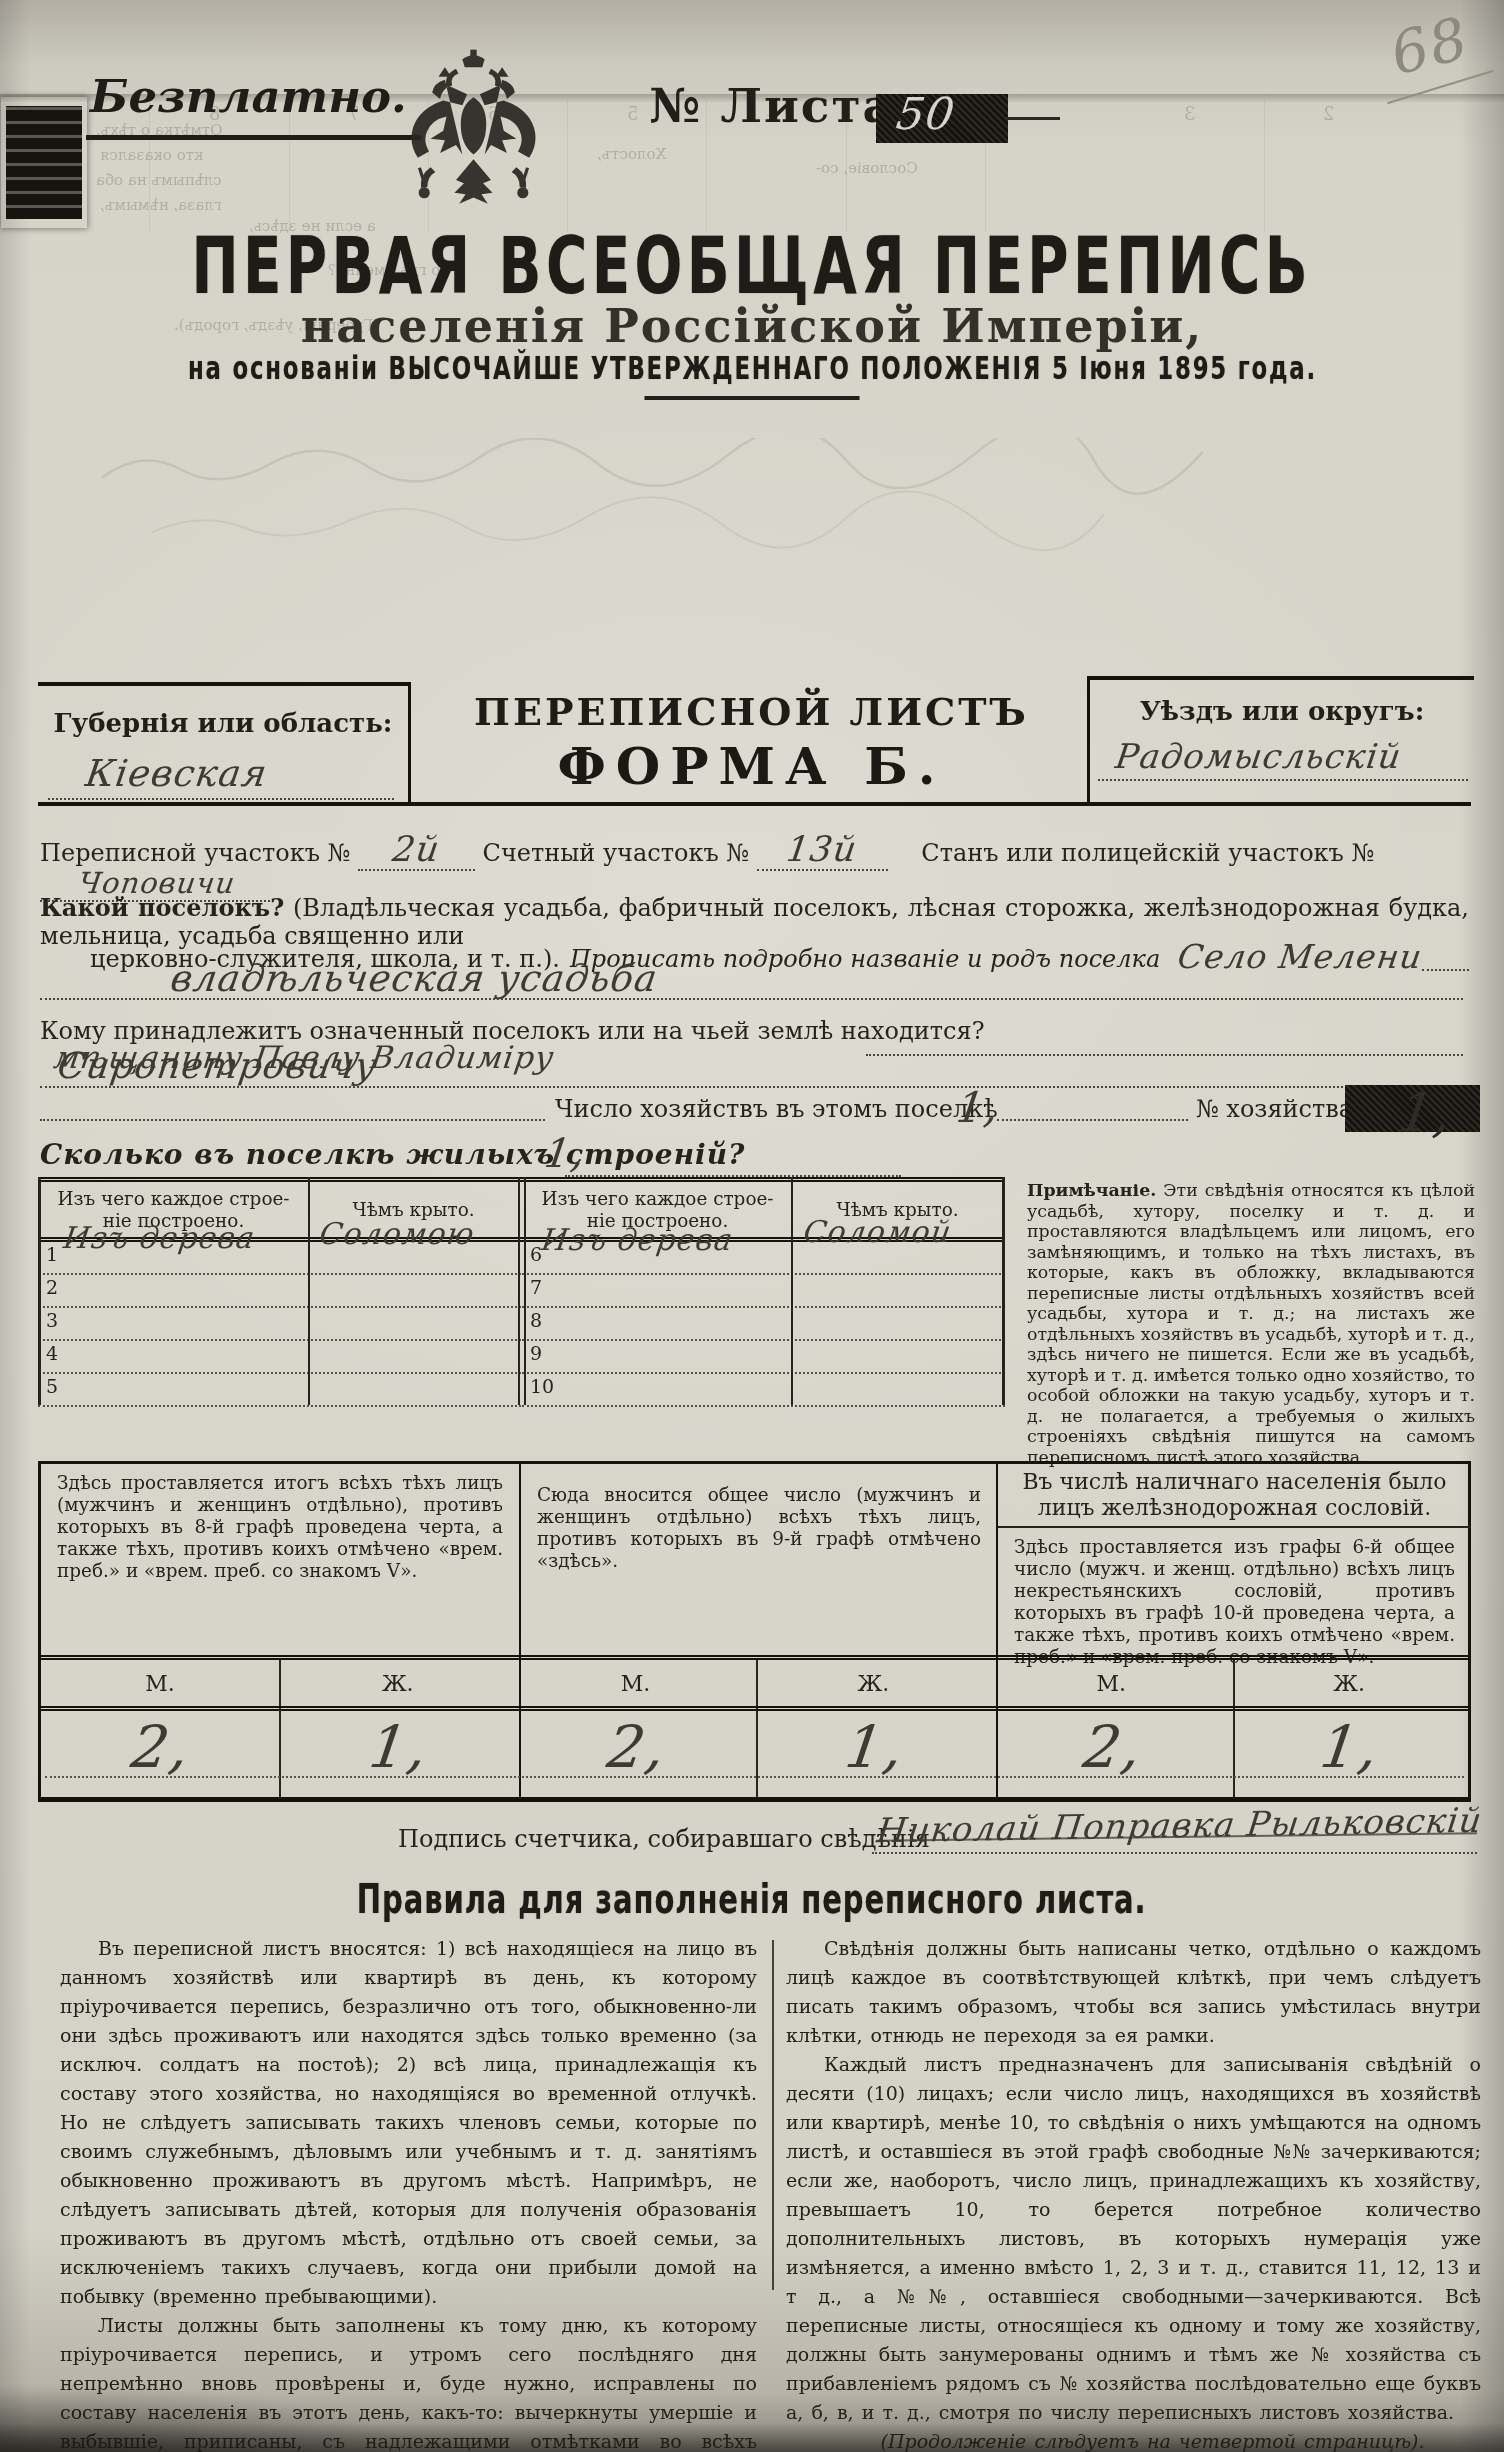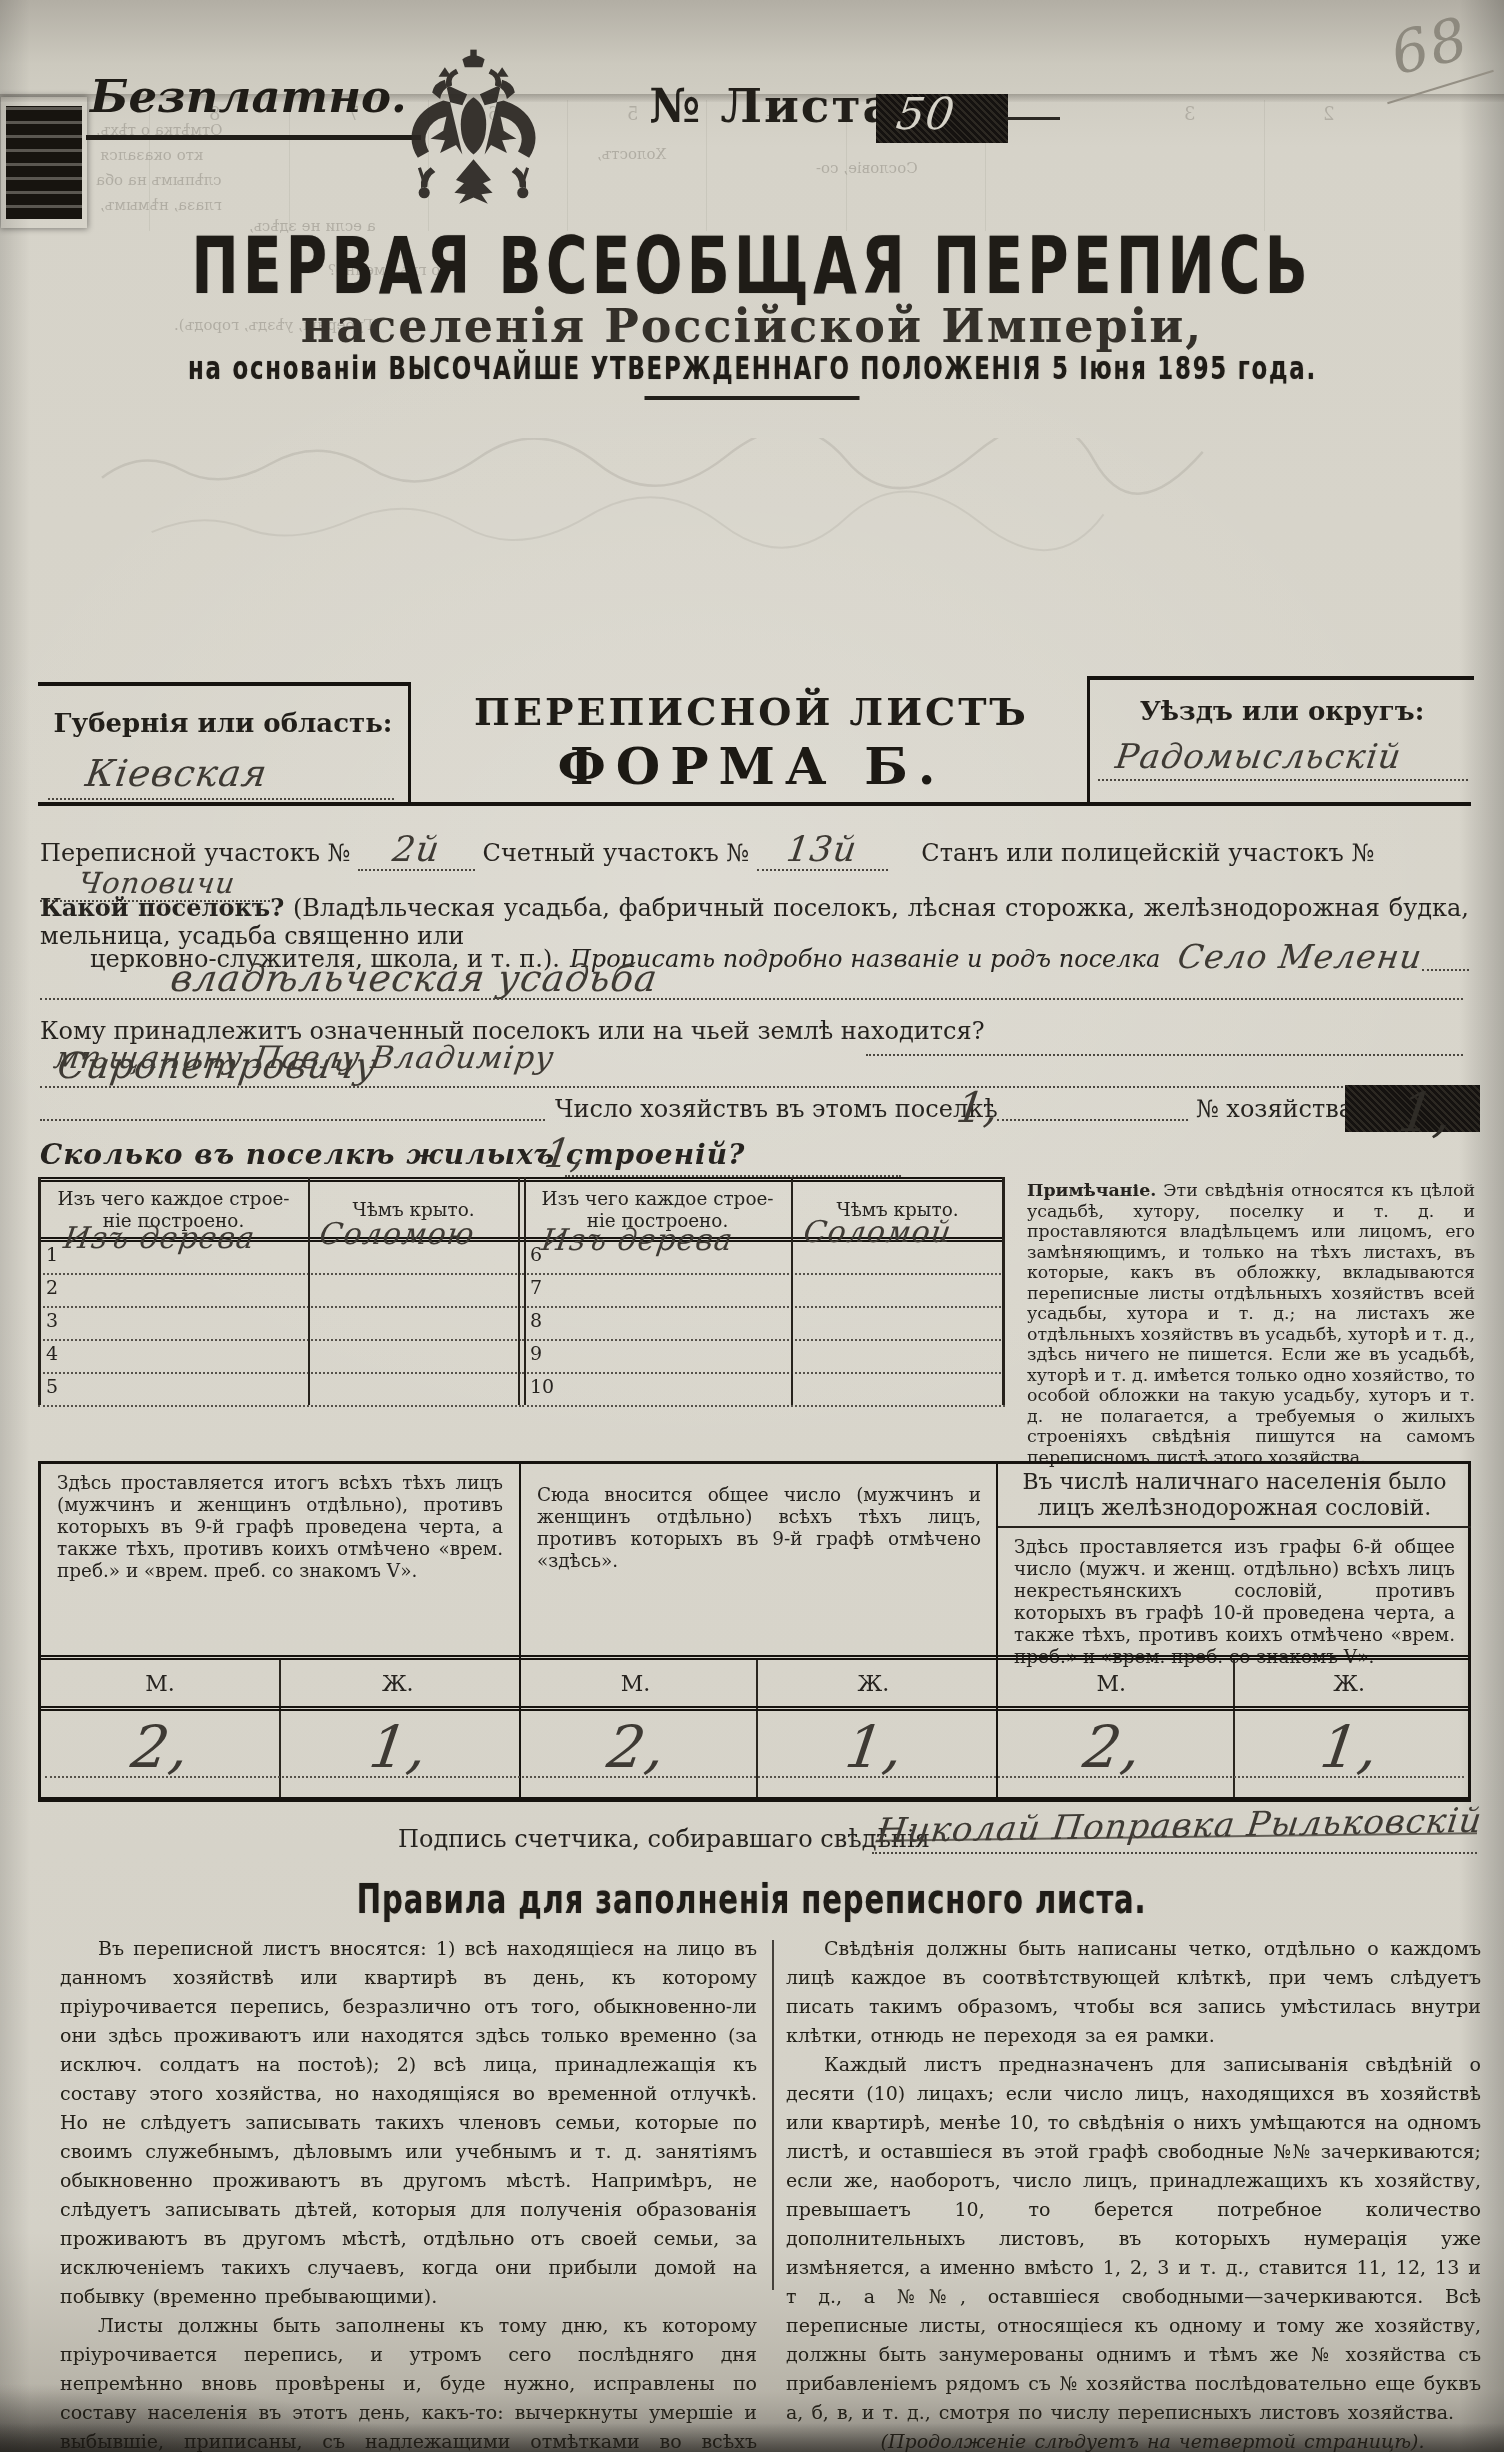--- a/index.html
+++ b/index.html
@@ -260,21 +260,21 @@
   <span class="abs hw" style="left:542px;top:1222px;font-size:30px">Изъ дерева</span>
   <span class="abs hw" style="left:804px;top:1214px;font-size:30px">Соломой</span>
 
   <div class="abs note">
     <span class="bold">Примѣчаніе.</span><span> Эти свѣдѣнія относятся къ цѣлой усадьбѣ, хутору, поселку и т. д. и проставляются владѣльцемъ или лицомъ, его замѣняющимъ, и только на тѣхъ листахъ, въ которые, какъ въ обложку, вкладываются переписные листы отдѣльныхъ хозяйствъ всей усадьбы, хутора и т. д.; на листахъ же отдѣльныхъ хозяйствъ въ усадьбѣ, хуторѣ и т. д., здѣсь ничего не пишется. Если же въ усадьбѣ, хуторѣ и т. д. имѣется только одно хозяйство, то особой обложки на такую усадьбу, хуторъ и т. д. не полагается, а требуемыя о жилыхъ строеніяхъ свѣдѣнія пишутся на самомъ переписномъ листѣ этого хозяйства.</span>
   </div>
 
 
   <div class="abs ctable">
     <div class="cgroup" style="left:0">
-      <div class="cdesc">Здѣсь проставляется итогъ всѣхъ тѣхъ лицъ (мужчинъ и женщинъ отдѣльно), противъ которыхъ въ 9-й графѣ проведена черта, а также тѣхъ, противъ коихъ отмѣчено «врем. преб.» и «врем. преб. со знакомъ V».</div>
+      <div class="cdesc">Здѣсь проставляется итогъ всѣхъ тѣхъ лицъ (мужчинъ и женщинъ отдѣльно), противъ которыхъ въ 8-й графѣ проведена черта, а также тѣхъ, противъ коихъ отмѣчено «врем. преб.» и «врем. преб. со знакомъ V».</div>
     </div>
     <div class="cgroup cg2" style="left:478px">
       <div class="cdesc">Сюда вносится общее число (мужчинъ и женщинъ отдѣльно) всѣхъ тѣхъ лицъ, противъ которыхъ въ 9-й графѣ отмѣчено «здѣсь».</div>
     </div>
     <div class="cgroup cg3" style="left:955px;width:475px">
       <div class="chead" style="font-size:22px">Въ числѣ наличнаго населенія было лицъ желѣзнодорожная сословій.</div>
       <div class="cdesc">Здѣсь проставляется изъ графы 6-й общее число (мужч. и женщ. отдѣльно) всѣхъ лицъ некрестьянскихъ сословій, противъ которыхъ въ графѣ 10-й проведена черта, а также тѣхъ, противъ коихъ отмѣчено «врем. преб.» и «врем. преб. со знакомъ V».</div>
     </div>
     <div class="ct-dline" style="top:191px"></div>
     <div class="mzh">

